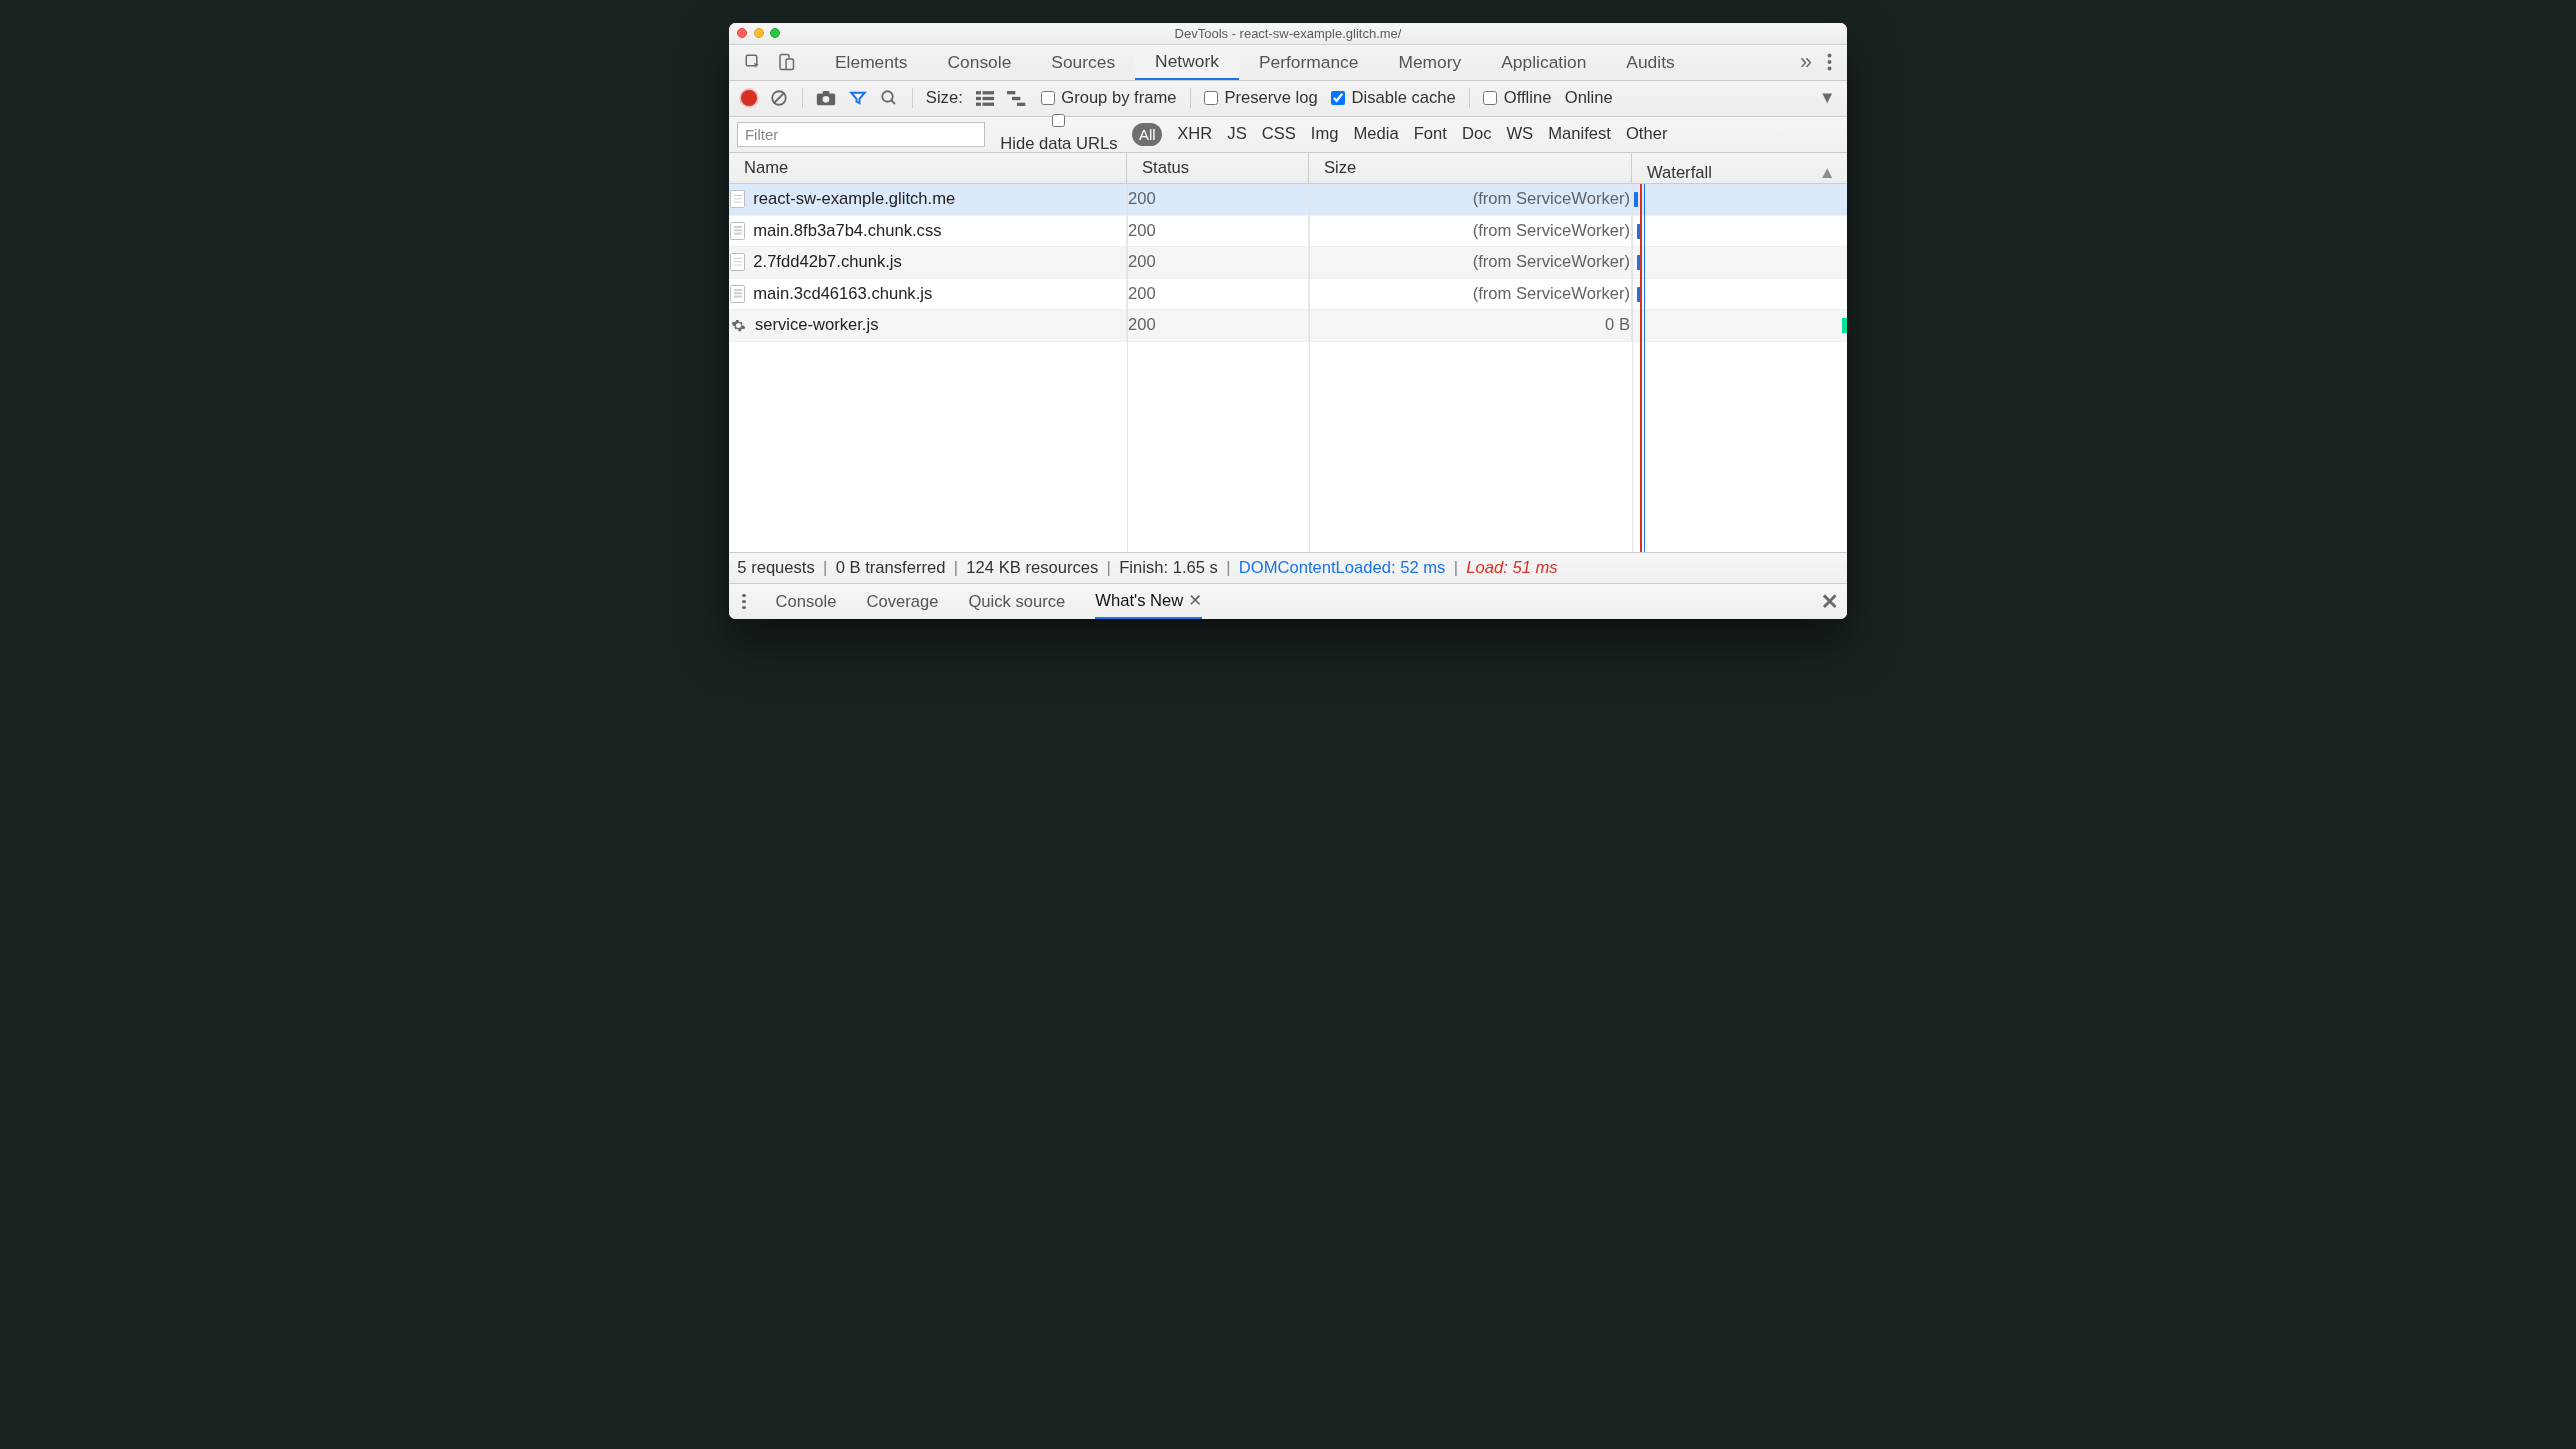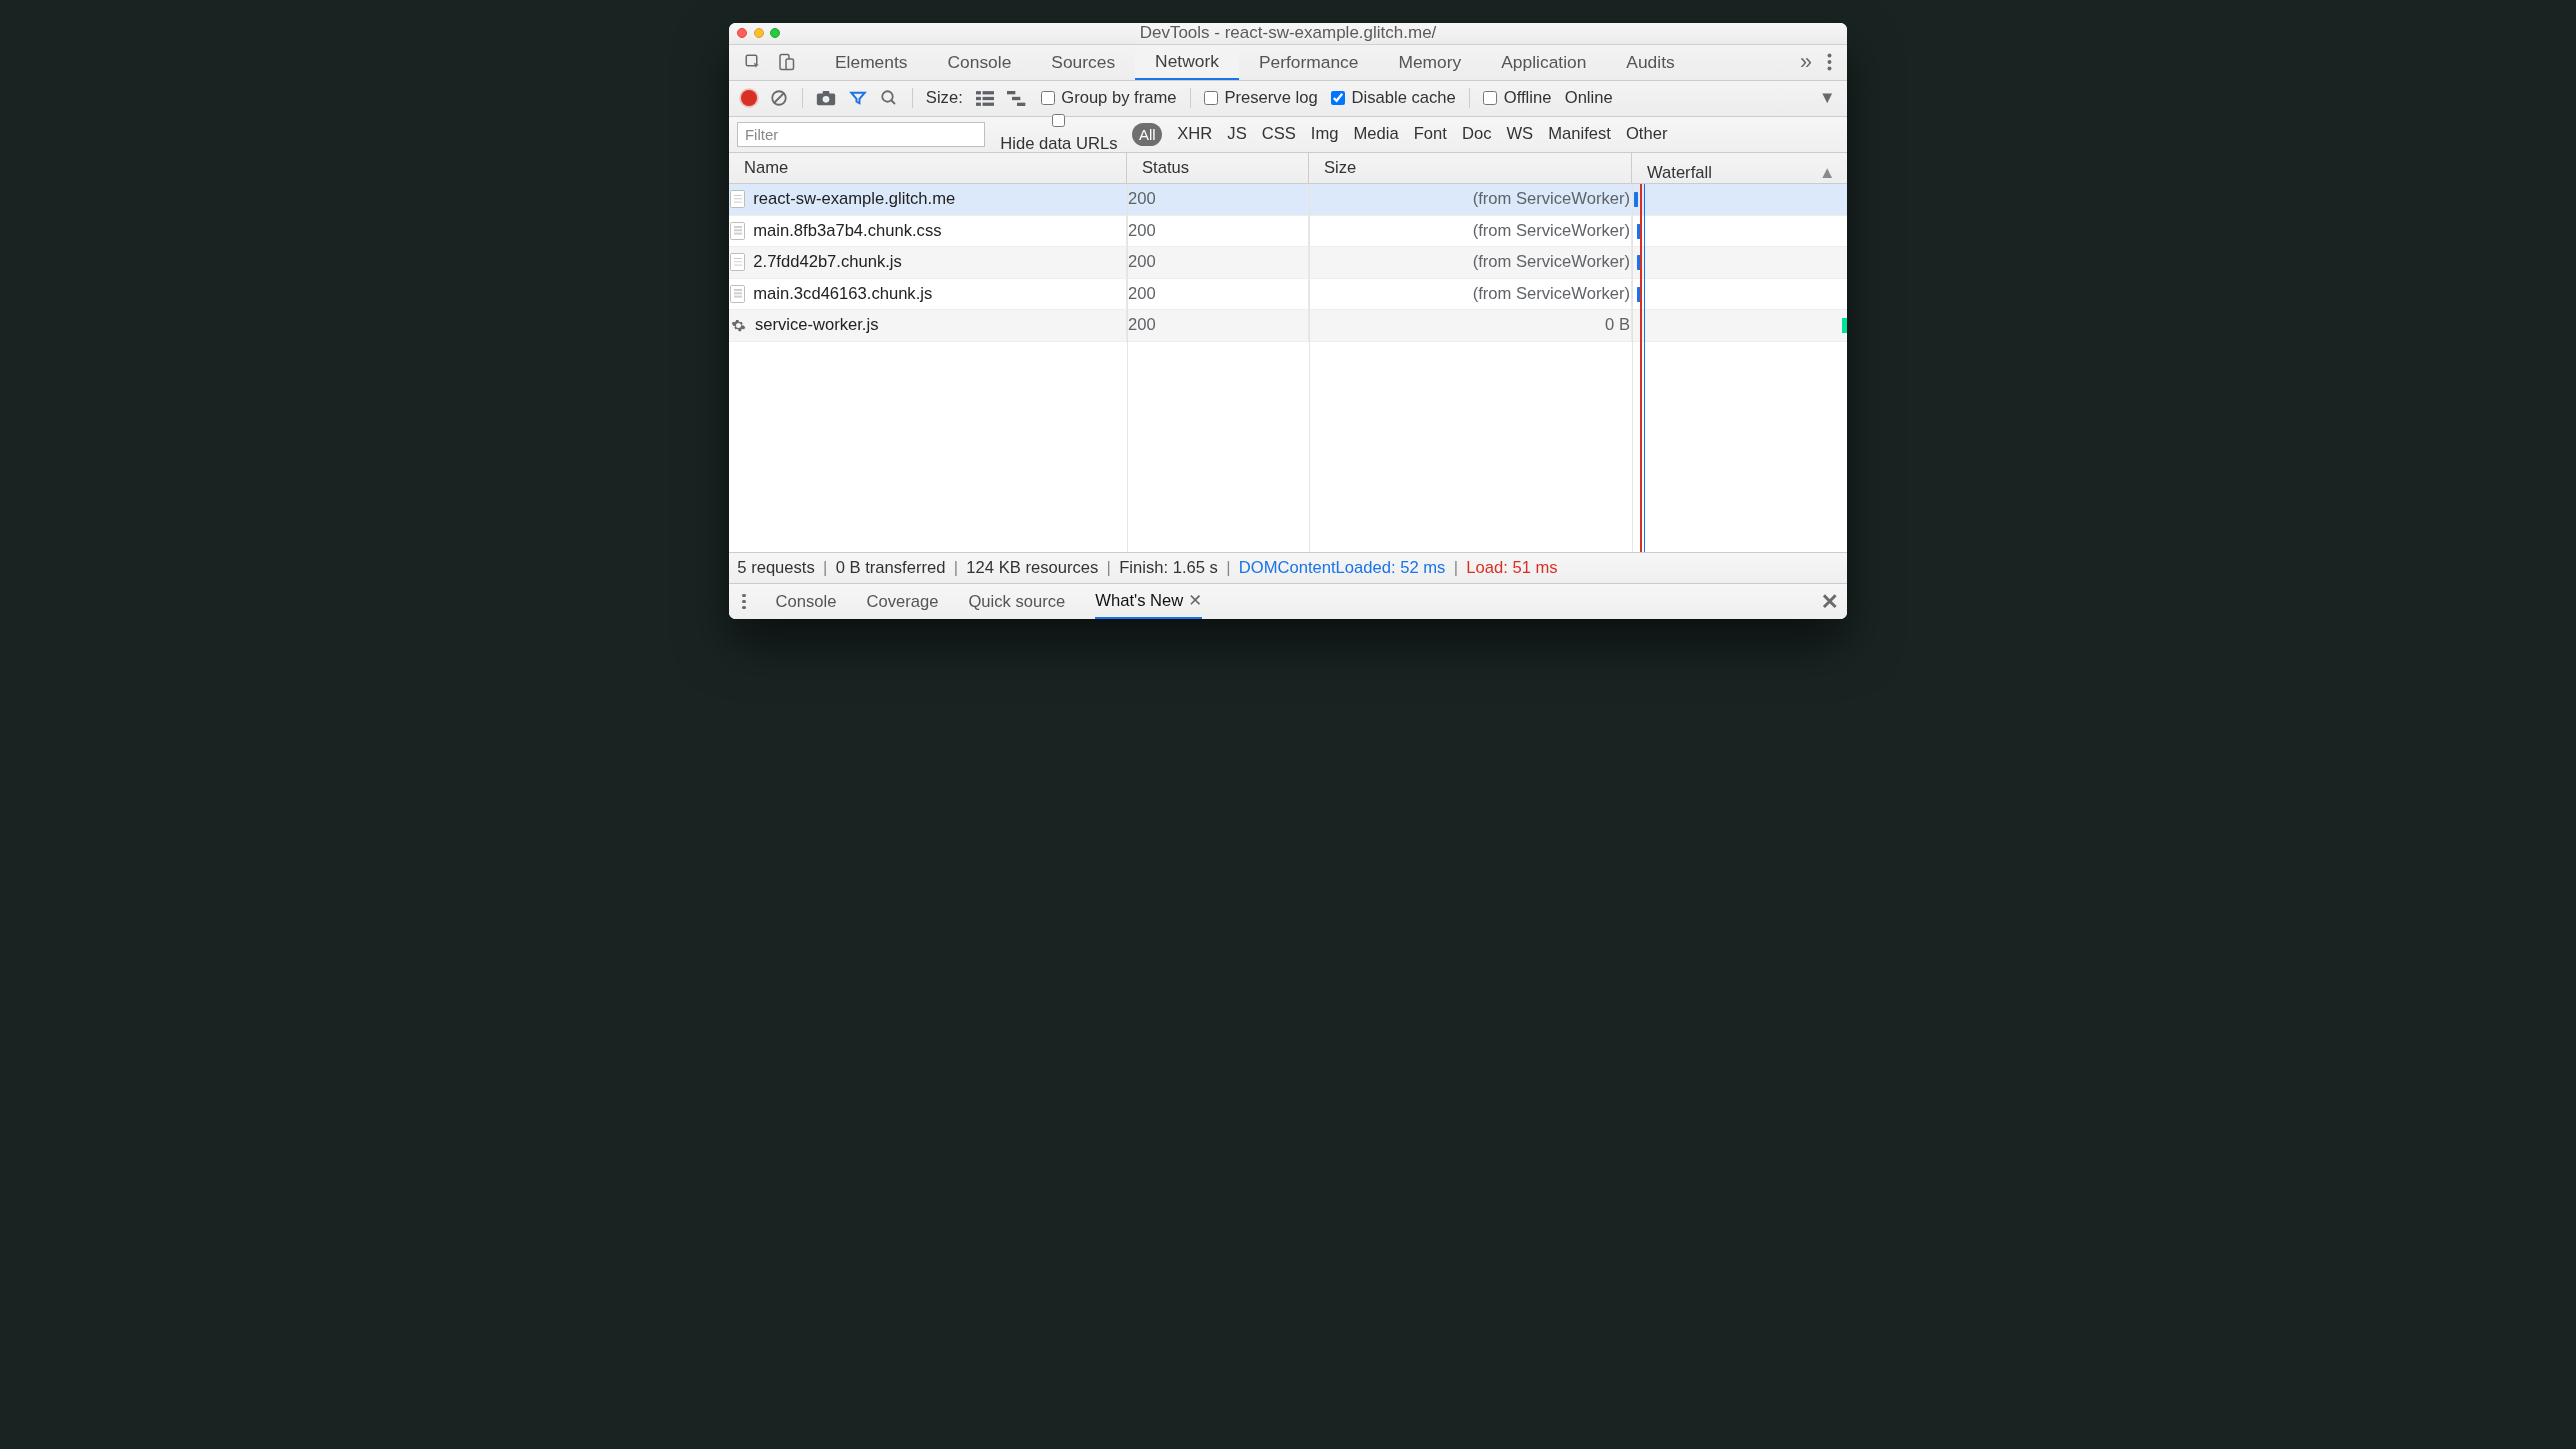--- a/index.html
+++ b/index.html
@@ -31,21 +31,21 @@
     background: linear-gradient(#f7f7f7,#ececec);
     border-bottom: 0.8px solid #d0d0d0;
     display: flex; align-items: center;
     position: relative;
   }
   .traffic { display:flex; gap:6.6px; padding-left:8.3px; }
   .dot { width:10px; height:10px; border-radius:50%; }
   .dot.red{background:#ff5f57;border:0.8px solid #e24640;}
   .dot.yellow{background:#febc2e;border:0.8px solid #dca022;}
   .dot.green{background:#28c840;border:0.8px solid #19a82f;}
-  .title { position:absolute; left:0; right:0; text-align:center; font-size:17px; color:#5b5b5b;}
+  .title { position:absolute; left:0; right:0; text-align:center; font-size:13px; color:#5b5b5b;}
   
   .tabsrow {
     height: 36px;
     background: linear-gradient(#f3f3f3,#ededed);
     border-bottom: 0.8px solid #ccc;
     display:flex; align-items:stretch;
     font-size: 17.4px; color:#333;
   }
   .tabsrow .leadicons {
     display:flex; align-items:center; gap:15px; padding:0 20px 0 15px;
@@ -134,21 +134,21 @@
   .bodycols div{position:absolute;top:0;bottom:0;width:0.8px;background:#e3e3e3;}
   .bc1{left:398px;} .bc2{left:580px;} .bc3{left:903px;}
 
   
   .statusbar{
     height:31.5px;border-top:0.8px solid #ccc;background:linear-gradient(#f6f6f6,#efefef);
     display:flex;align-items:center;padding:0 8.3px;font-size:16.6px;color:#333;gap:8.3px;
   }
   .statusbar .dim{color:#333;}
   .statusbar .blue{color:#1a73e8;}
-  .statusbar .red{color:#d93025;}
+  .statusbar .red{color:#d93025;font-style:italic;}
   .statusbar .pipe{color:#888;}
   
   .drawer{
     height:36px;border-top:0.8px solid #ccc;background:linear-gradient(#f6f6f6,#efefef);
     display:flex;align-items:center;font-size:16.6px;color:#555;padding:0 8.3px;gap:25px;
   }
   .drawer .kebab{display:flex;flex-direction:column;gap:2.5px;padding:0 5px;}
   .drawer .kebab span{width:3.3px;height:3.3px;border-radius:50%;background:#6a6a6a;}
   .drawer .dtab{cursor:pointer;color:#555;height:100%;display:flex;align-items:center;}
   .drawer .dtab.active{color:#111;border-bottom:2.5px solid #1a73e8;}

